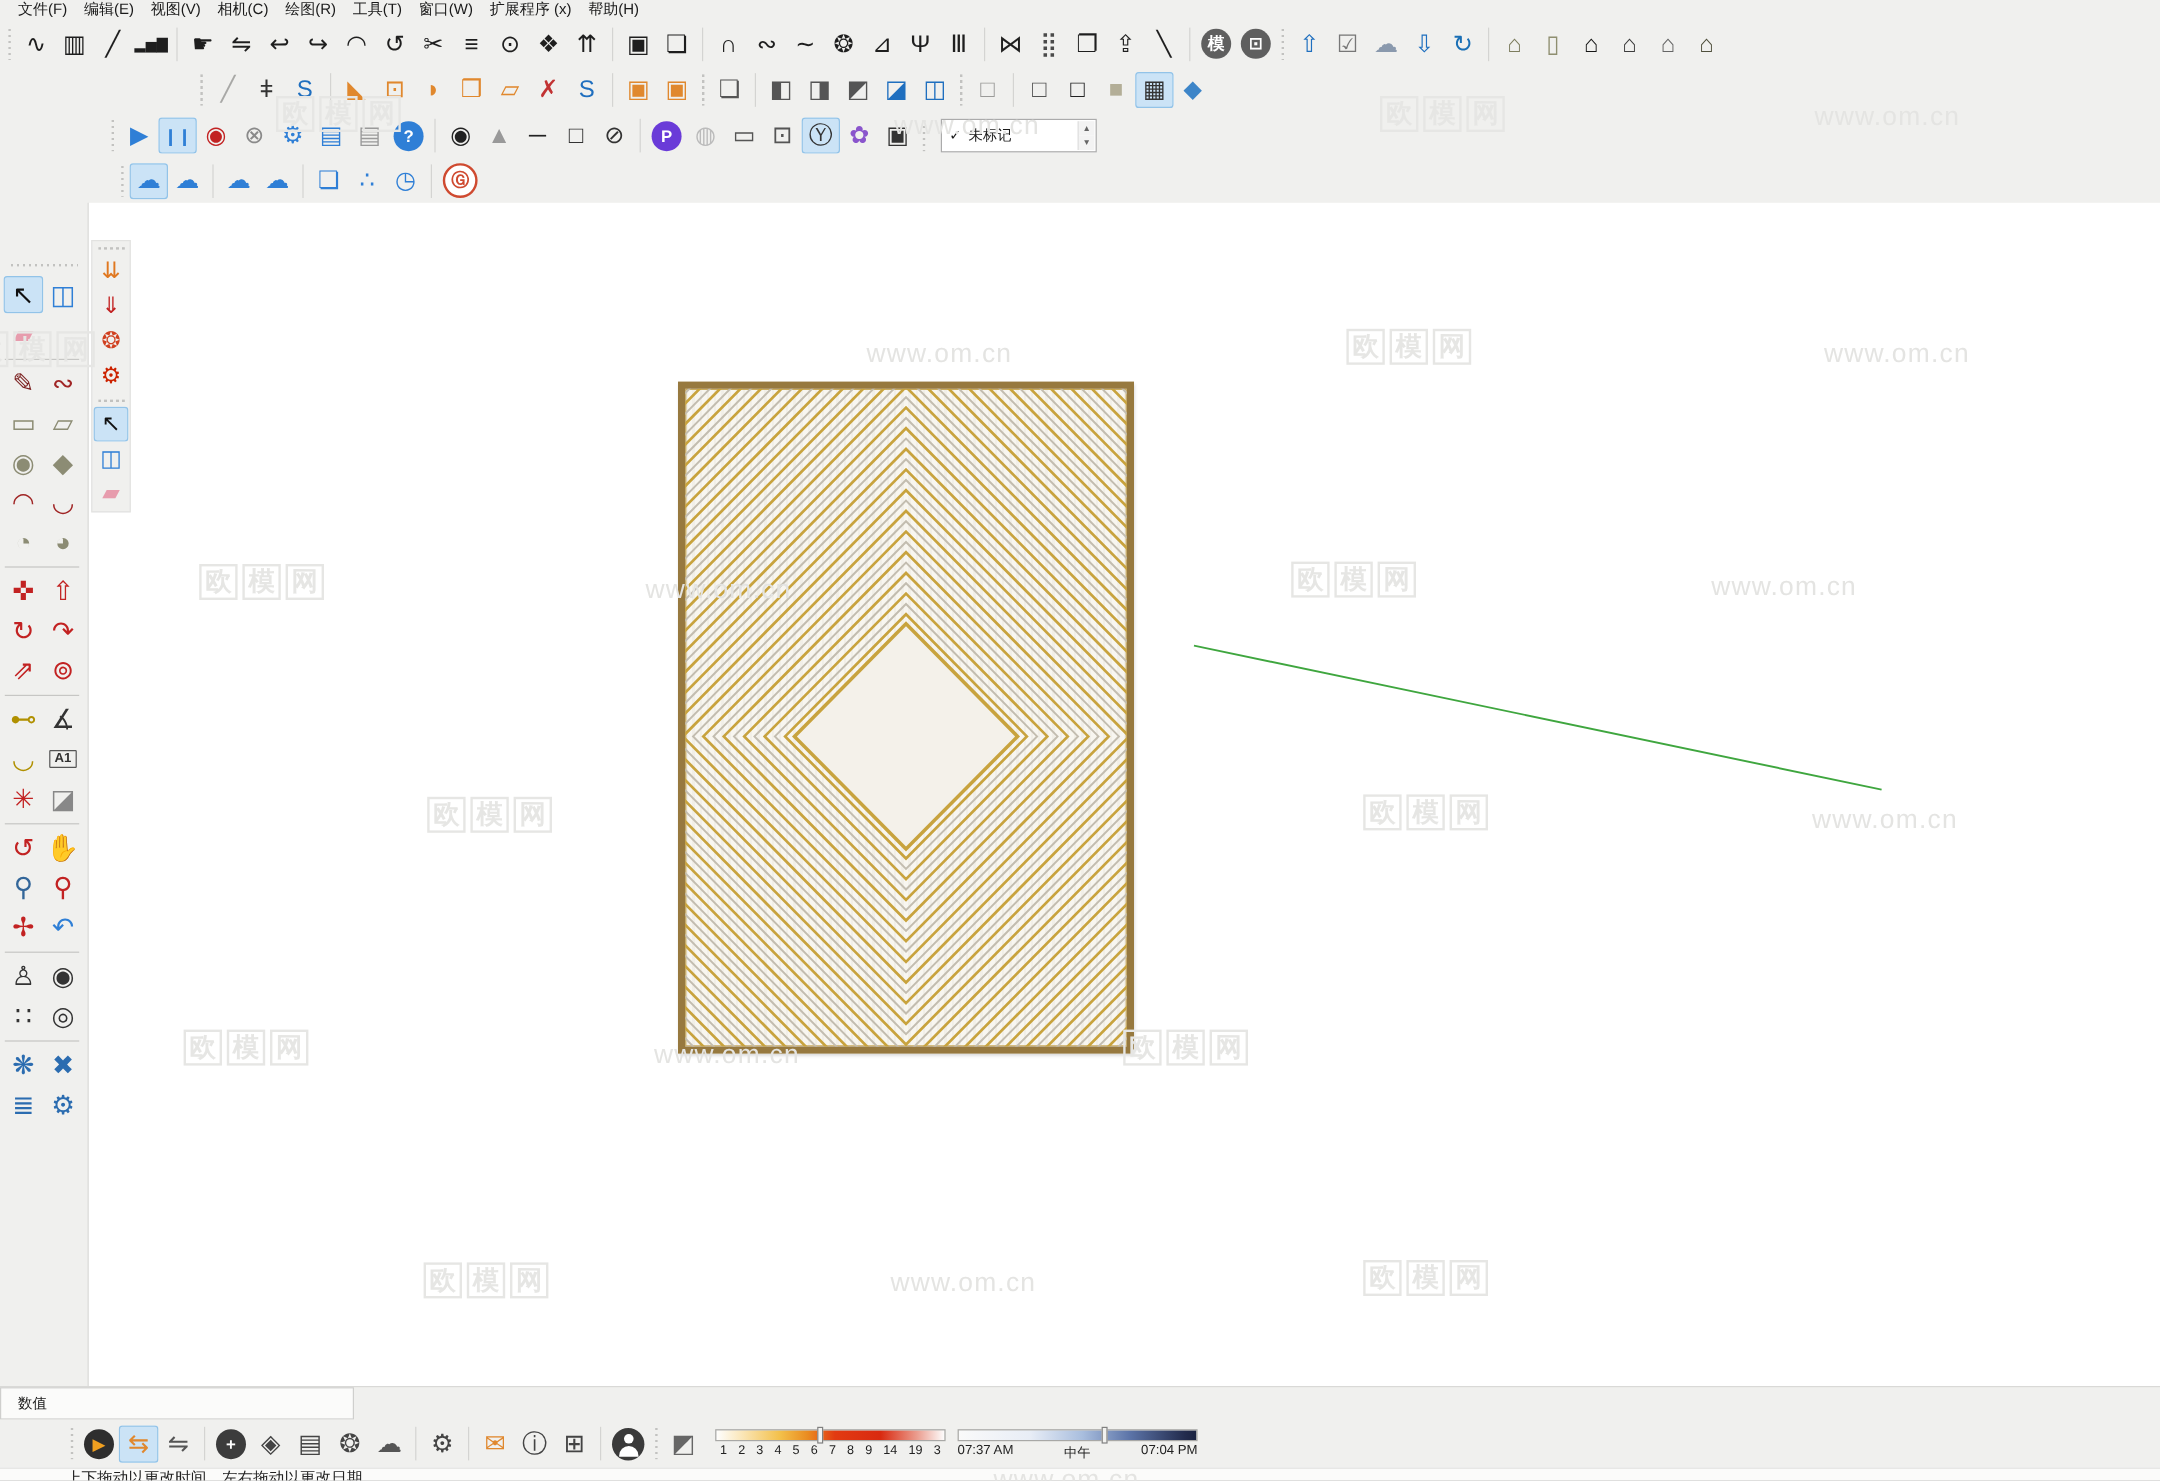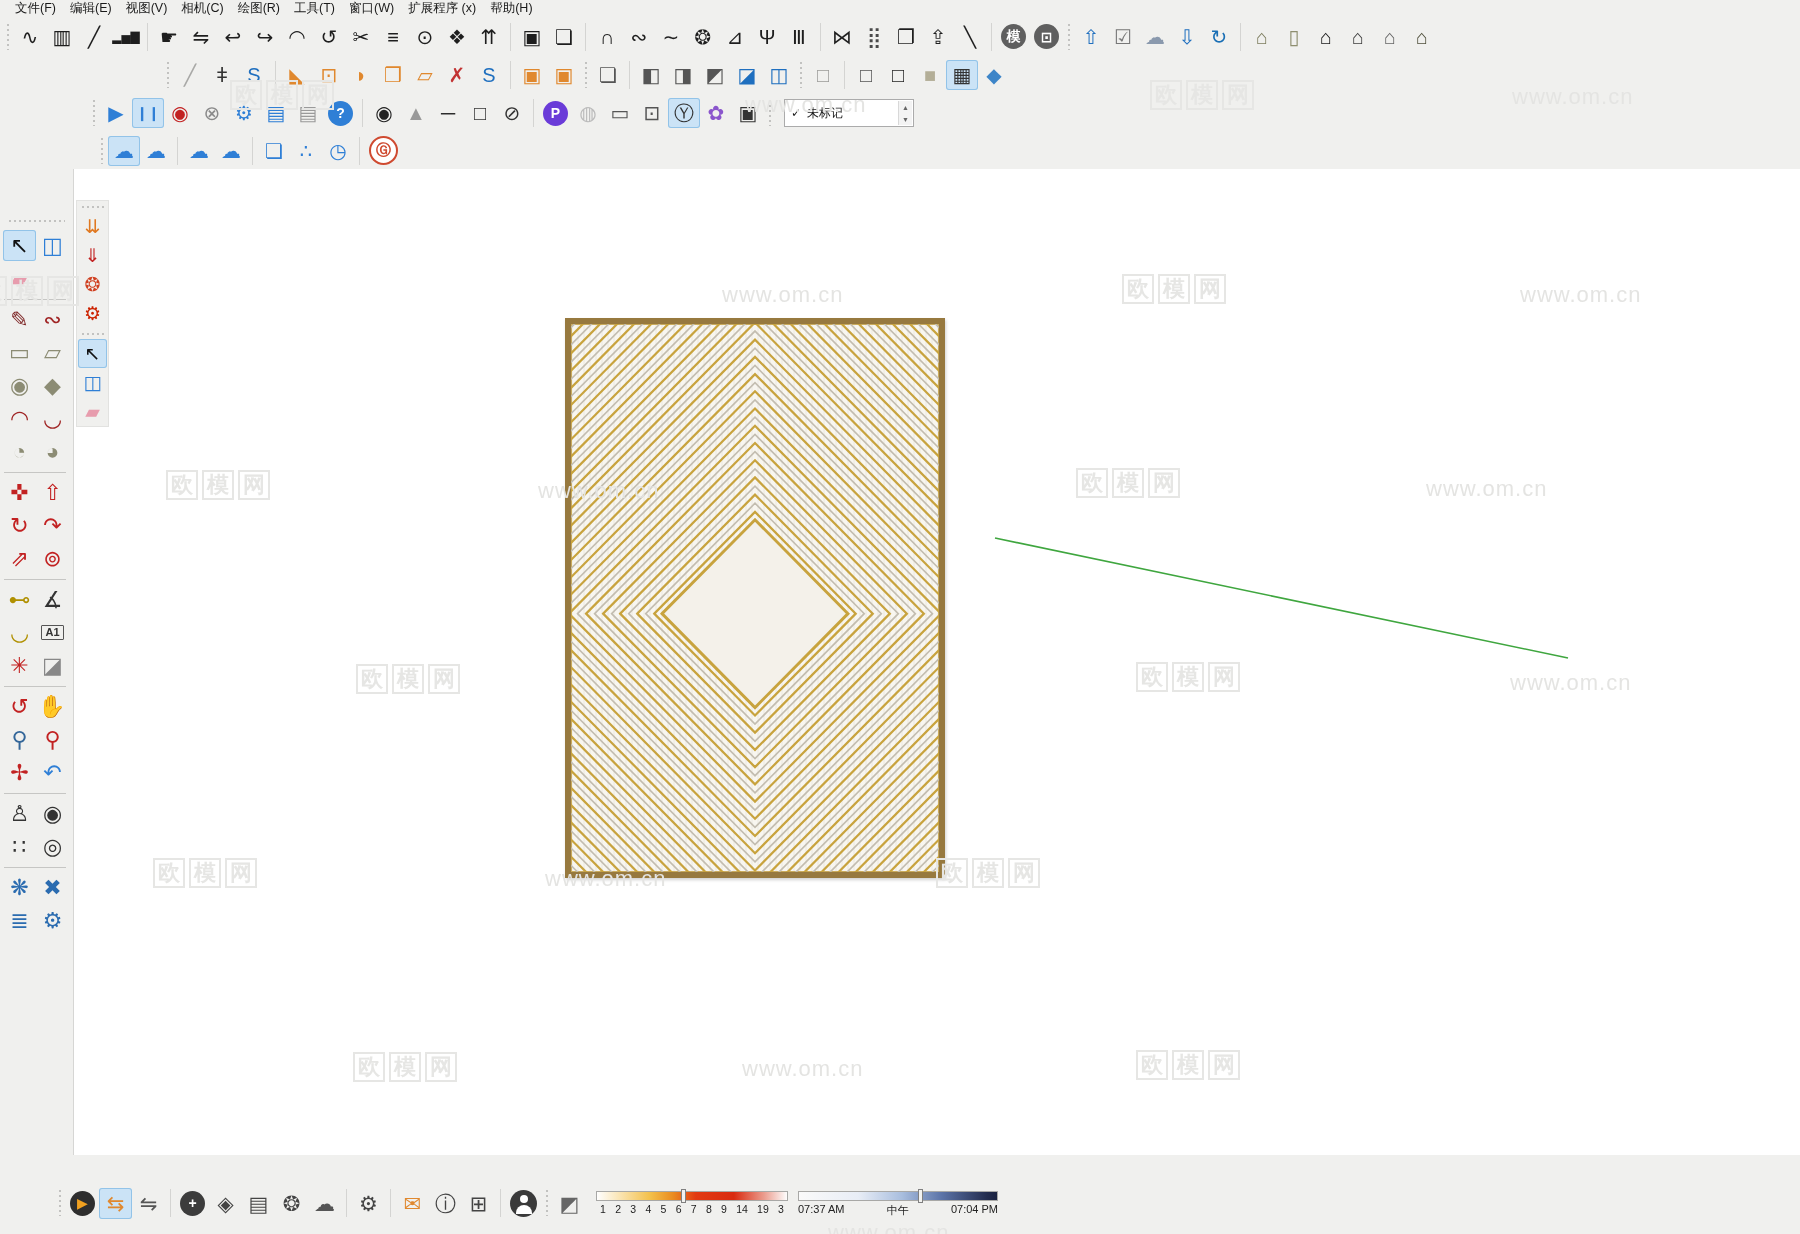--- a/index.html
+++ b/index.html
@@ -419,20 +419,25 @@
       <div class="wm web" style="left: 1510px; top: 670px;">www.om.cn</div>
       <div class="wm cn" style="left: 153px; top: 858px;"><span>欧</span><span>模</span><span>网</span></div>
       <div class="wm web" style="left: 545px; top: 866px;">www.om.cn</div>
       <div class="wm cn" style="left: 936px; top: 858px;"><span>欧</span><span>模</span><span>网</span></div>
       <div class="wm cn" style="left: 353px; top: 1052px;"><span>欧</span><span>模</span><span>网</span></div>
       <div class="wm web" style="left: 742px; top: 1056px;">www.om.cn</div>
       <div class="wm cn" style="left: 1136px; top: 1050px;"><span>欧</span><span>模</span><span>网</span></div>
       <div class="wm web" style="left: 828px; top: 1220px;">www.om.cn</div>
     </div>
 
+  <div class="vcb-row">
+    <div class="vcb-box">
+      <span>数值</span>
+    </div>
+  </div>
 
   <div class="tbb">
       <div class="grip"></div>
       <span class="badge" style="background: rgb(46, 46, 46); color: rgb(240, 160, 32);">▶</span>
       <span class="icon hl" style="color: rgb(224, 136, 46);">⇆</span>
       <span class="icon" style="color: rgb(85, 85, 85);">⇋</span>
       <div class="sep"></div>
       <span class="badge" style="background: rgb(60, 60, 60);">+</span>
       <span class="icon" style="color: rgb(68, 68, 68);">◈</span>
       <span class="icon" style="color: rgb(68, 68, 68);">▤</span>
@@ -470,13 +475,16 @@
         <div class="bar"></div>
         <div class="thumb" style="left: calc(61% - 2px);"></div>
         <div class="labels">
           <span>07:37 AM</span>
           <span>中午</span>
           <span>07:04 PM</span>
         </div>
       </div>
     </div>
 
+  <div class="statusclip">
+    <span>上下拖动以更改时间，左右拖动以更改日期</span>
+  </div>
 </div>
 
 </body></html>

